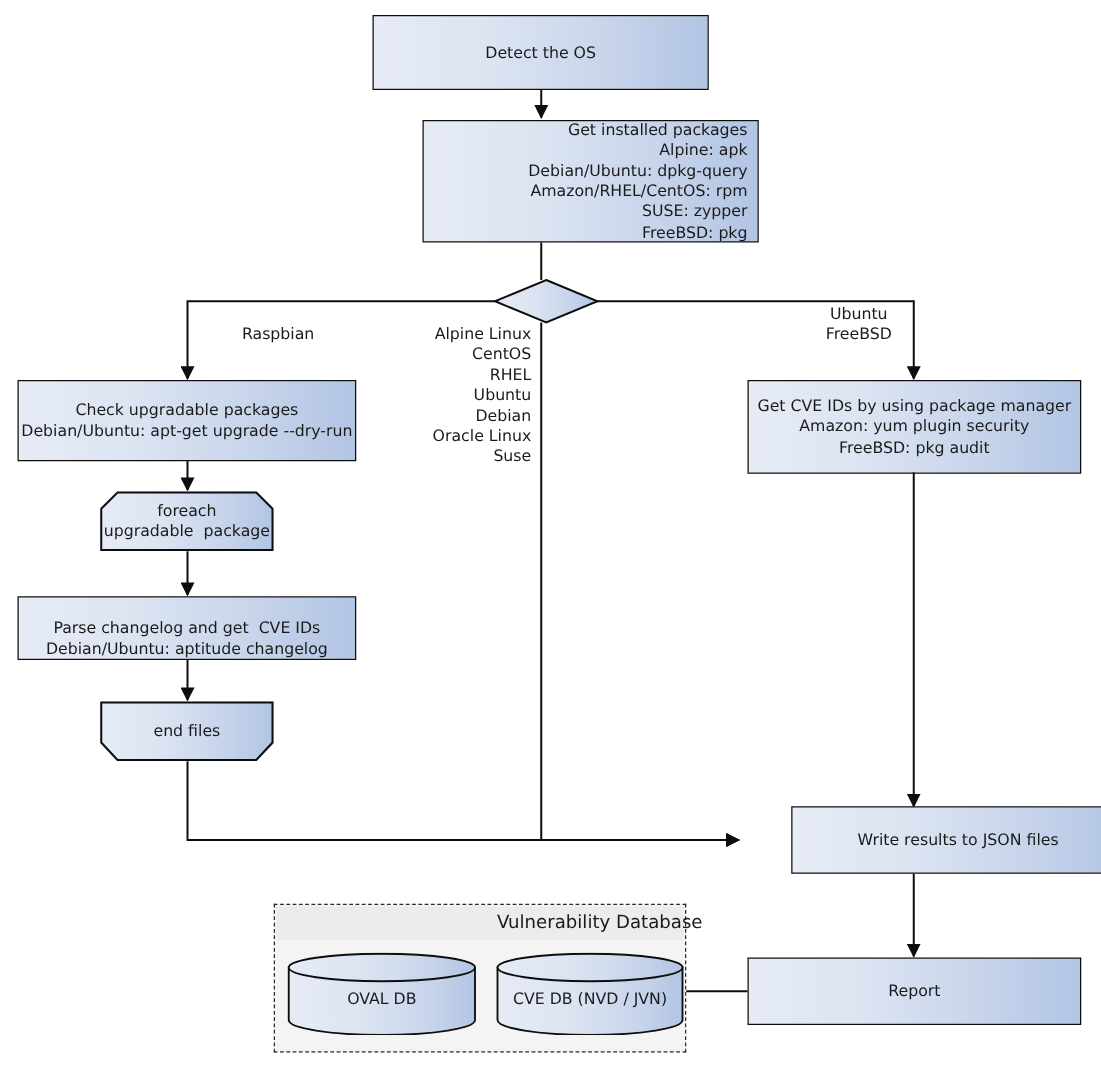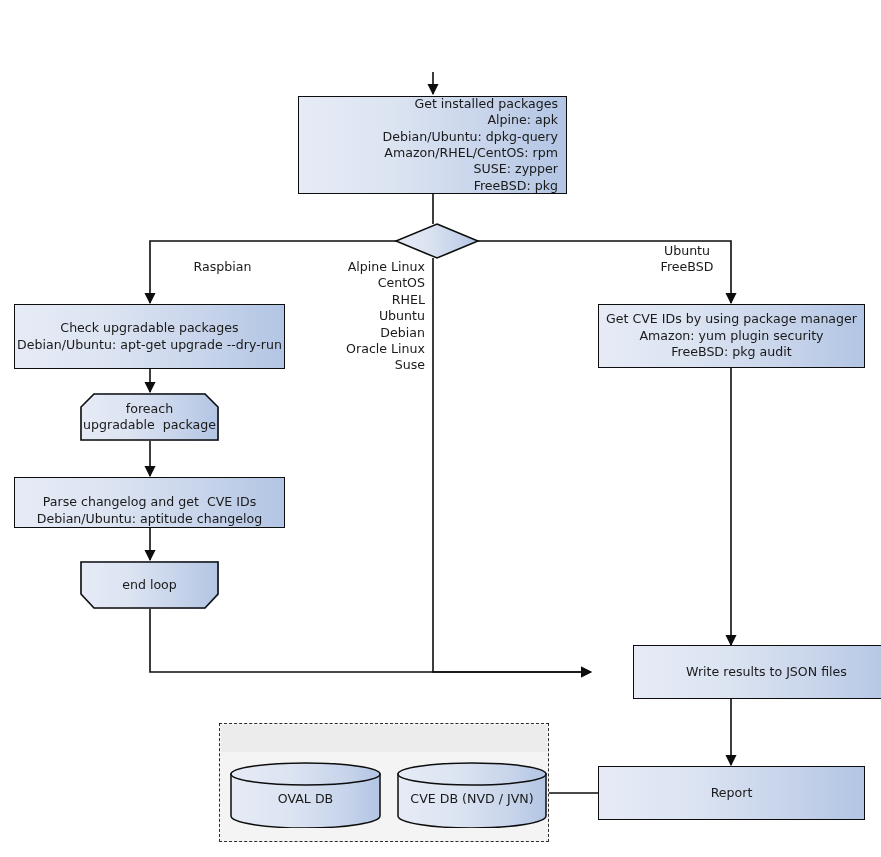--- a/index.html
+++ b/index.html
@@ -26,21 +26,21 @@
     background: linear-gradient(to right, #e6ebf6 0%, #dce4f2 35%, #c6d3ea 72%, #b2c5e4 100%);
     display: flex;
     flex-direction: column;
     justify-content: center;
     font-size: 12.6px;
     line-height: 16.4px;
     white-space: pre;
     z-index: 3;
   }
   .node.c  { align-items: center;      text-align: center; }
-  .node.r  { align-items: flex-end;    text-align: right; padding-right: 8px; }
+  .node.r  { align-items: flex-end;    text-align: right; padding-right: 8px; margin-left: 40px; }
 
   
   .loop-start {
     clip-path: polygon(14px 0, calc(100% - 14px) 0, 100% 14px, 100% 100%, 0 100%, 0 14px);
     border: none;
     background:
       linear-gradient(to right, #e6ebf6 0%, #dce4f2 35%, #c6d3ea 72%, #b2c5e4 100%);
   }
   .loop-end {
     clip-path: polygon(0 0, 100% 0, 100% calc(100% - 14px), calc(100% - 14px) 100%, 14px 100%, 0 calc(100% - 14px));
@@ -130,20 +130,23 @@
       <path d="M 150 609 L 150 672 L 591 672" marker-end="url(#arrow)"></path>
 
       <path d="M 731 362 L 731 645" marker-end="url(#arrow)"></path>
 
       <path d="M 731 699 L 731 765" marker-end="url(#arrow)"></path>
 
       <path d="M 548 793 L 598 793"></path>
     </g>
   </svg>
 
+  <div class="node c" style="left:298px; top:12px; width:269px; height:60px;">
+    <span>Detect the OS</span>
+  </div>
 
   <div class="node r" style="left:298px; top:96px; width:269px; height:98px;">
     <span>Get installed packages
 Alpine: apk
 Debian/Ubuntu: dpkg-query
 Amazon/RHEL/CentOS: rpm
 SUSE: zypper
 FreeBSD: pkg</span>
   </div>
 
@@ -171,42 +174,43 @@
   <svg class="loop-svg" style="left:80px; top:393px; width:139px; height:48px;" viewBox="0 0 139 48">
     <polygon points="14,1 125,1 138,14 138,47 1,47 1,14" fill="none" stroke="#0d0d0d" stroke-width="1.6"></polygon>
   </svg>
 
   <div class="node c" style="left:14px; top:477px; width:271px; height:51px;justify-content:flex-end;">
     <span>Parse changelog and get  CVE IDs
 Debian/Ubuntu: aptitude changelog</span>
   </div>
 
   <div class="node c loop-end" style="left:80px; top:561px; width:139px; height:48px;">
-    <span>end loop</span>
+    <span>end files</span>
   </div>
   <svg class="loop-svg" style="left:80px; top:561px; width:139px; height:48px;" viewBox="0 0 139 48">
     <polygon points="1,1 138,1 138,33 125,47 14,47 1,33" fill="none" stroke="#0d0d0d" stroke-width="1.6"></polygon>
   </svg>
 
-  <div class="node c" style="left:598px; top:304px; width:267px; height:64px;">
+  <div class="node c" style="left:598px; top:304px; width:267px; height:75px;">
     <span>Get CVE IDs by using package manager
 Amazon: yum plugin security
 FreeBSD: pkg audit</span>
   </div>
 
   <div class="node c" style="left:598px; top:645px; width:267px; height:54px;margin-left:35px;">
     <span>Write results to JSON files</span>
   </div>
 
   <div class="node c" style="left:598px; top:766px; width:267px; height:54px;">
     <span>Report</span>
   </div>
 
   <div class="group-box" style="left:219px; top:723px; width:330px; height:119px;"></div>
   <div class="group-header" style="left:221px; top:725px; width:326px; height:27px;"></div>
+  <div class="group-title" style="left:250px; top:730px; width:312px;">Vulnerability Database</div>
 
   <div class="cyl" style="left:229px; top:762px; width:153px; height:66px;">
     <svg style="position:absolute;left:0;top:0;" width="153" height="66" viewBox="0 0 153 66">
       <defs>
         <linearGradient id="cgrad1" x1="0" y1="0" x2="1" y2="0">
           <stop offset="0%" stop-color="#e6ebf6"></stop>
           <stop offset="40%" stop-color="#dce4f2"></stop>
           <stop offset="78%" stop-color="#c6d3ea"></stop>
           <stop offset="100%" stop-color="#b2c5e4"></stop>
         </linearGradient>

